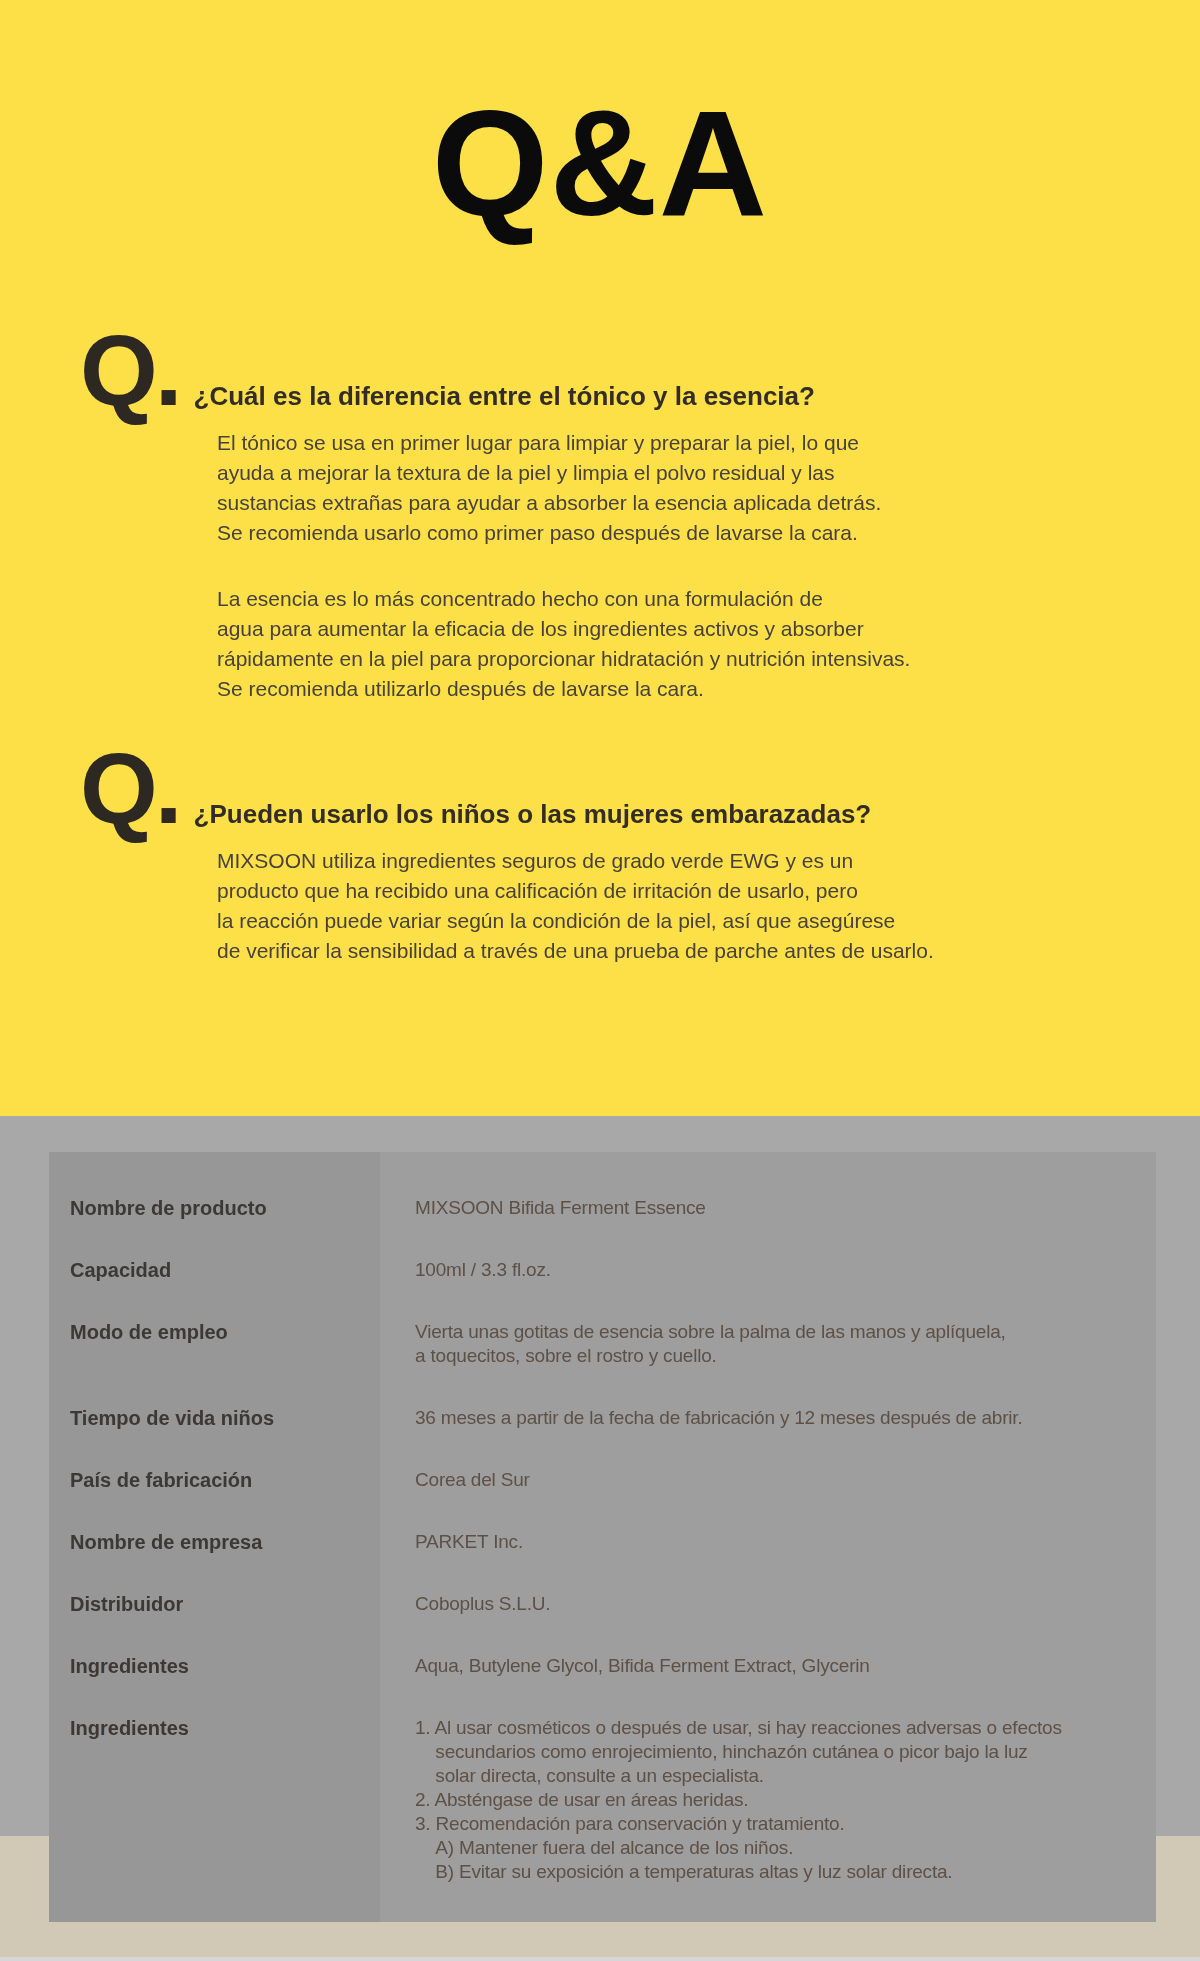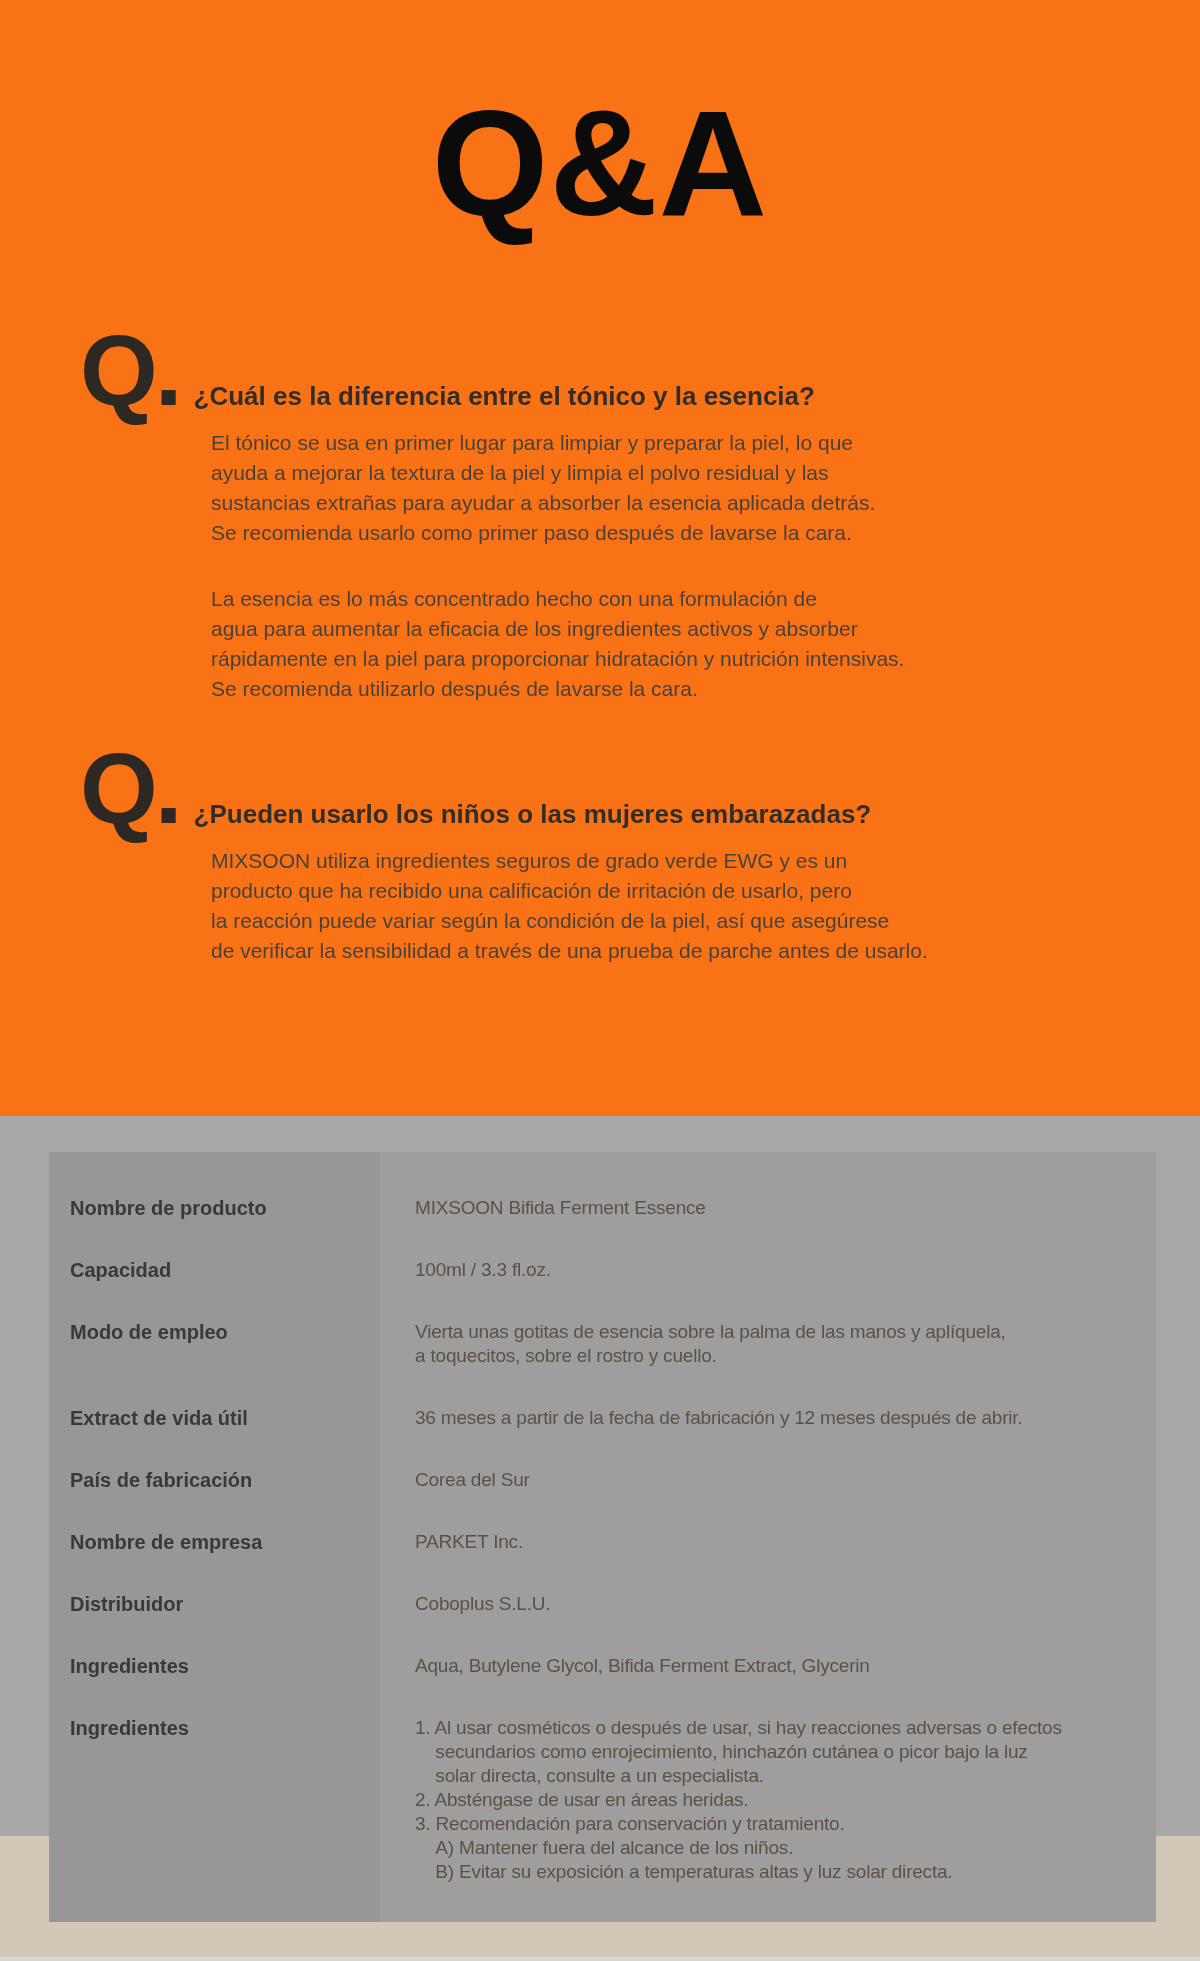--- a/index.html
+++ b/index.html
@@ -12,21 +12,21 @@
     font-family: "Liberation Sans", sans-serif;
     overflow: hidden;
   }
 
   
   .qa-section {
     position: absolute;
     top: 0; left: 0;
     width: 100%;
     height: 1116px;
-    background: #f97316;
+    background: #fde047;
   }
   .title {
     position: absolute;
     top: 88px; left: 0; right: 0;
     margin: 0;
     text-align: center;
     font-size: 150px;
     font-weight: 800;
     line-height: 150px;
     color: #0b0b0b;
@@ -45,21 +45,21 @@
     flex: 0 0 auto;
   }
   .question {
     margin: 0;
     font-size: 26px;
     font-weight: 700;
     color: #332d27;
   }
   .answers { margin-left: 125px; width: 940px; }
   .answer {
-    margin: 8px 0 0 6px;
+    margin: 8px 0 0 12px;
     font-size: 21px;
     line-height: 30px;
     color: #48423b;
     white-space: pre-line;
   }
   .answer + .answer { margin-top: 36px; }
 
   
   .specs-section {
     position: absolute;
@@ -146,21 +146,21 @@
   <div class="spec-label">Nombre de producto</div>
   <div class="spec-value">MIXSOON Bifida Ferment Essence</div>
 
   <div class="spec-label">Capacidad</div>
   <div class="spec-value">100ml / 3.3 fl.oz.</div>
 
   <div class="spec-label">Modo de empleo</div>
   <div class="spec-value">Vierta unas gotitas de esencia sobre la palma de las manos y aplíquela,
 a toquecitos, sobre el rostro y cuello.</div>
 
-  <div class="spec-label">Extract de vida útil</div>
+  <div class="spec-label">Tiempo de vida niños</div>
   <div class="spec-value">36 meses a partir de la fecha de fabricación y 12 meses después de abrir.</div>
 
   <div class="spec-label">País de fabricación</div>
   <div class="spec-value">Corea del Sur</div>
 
   <div class="spec-label">Nombre de empresa</div>
   <div class="spec-value">PARKET Inc.</div>
 
   <div class="spec-label">Distribuidor</div>
   <div class="spec-value">Coboplus S.L.U.</div>

